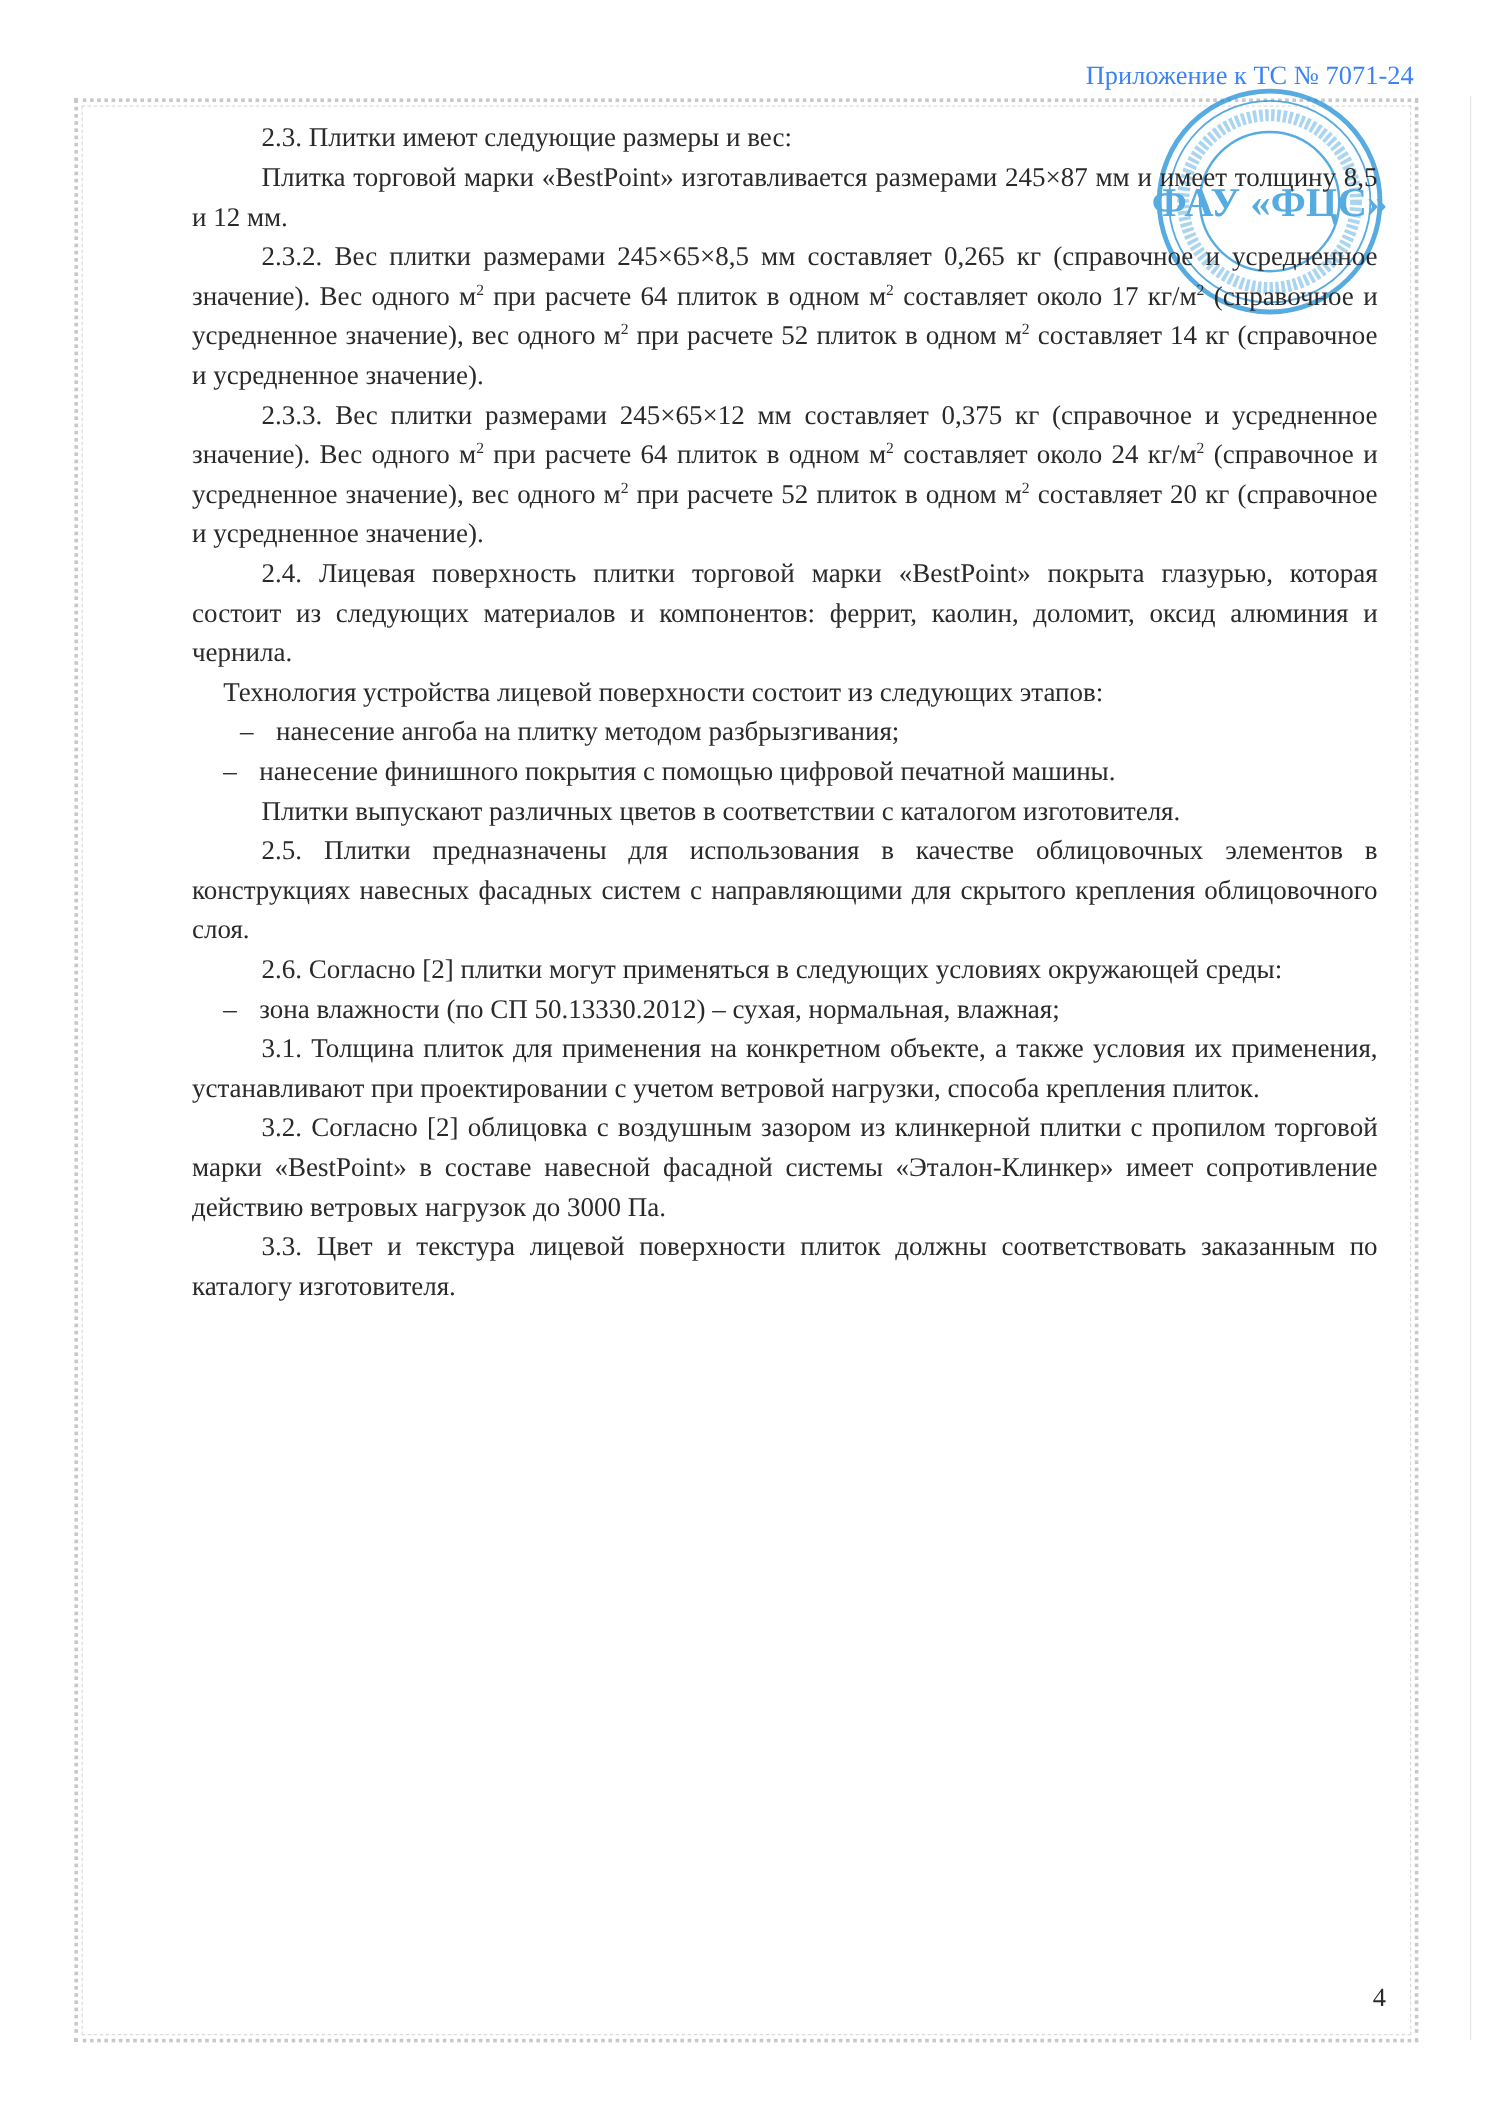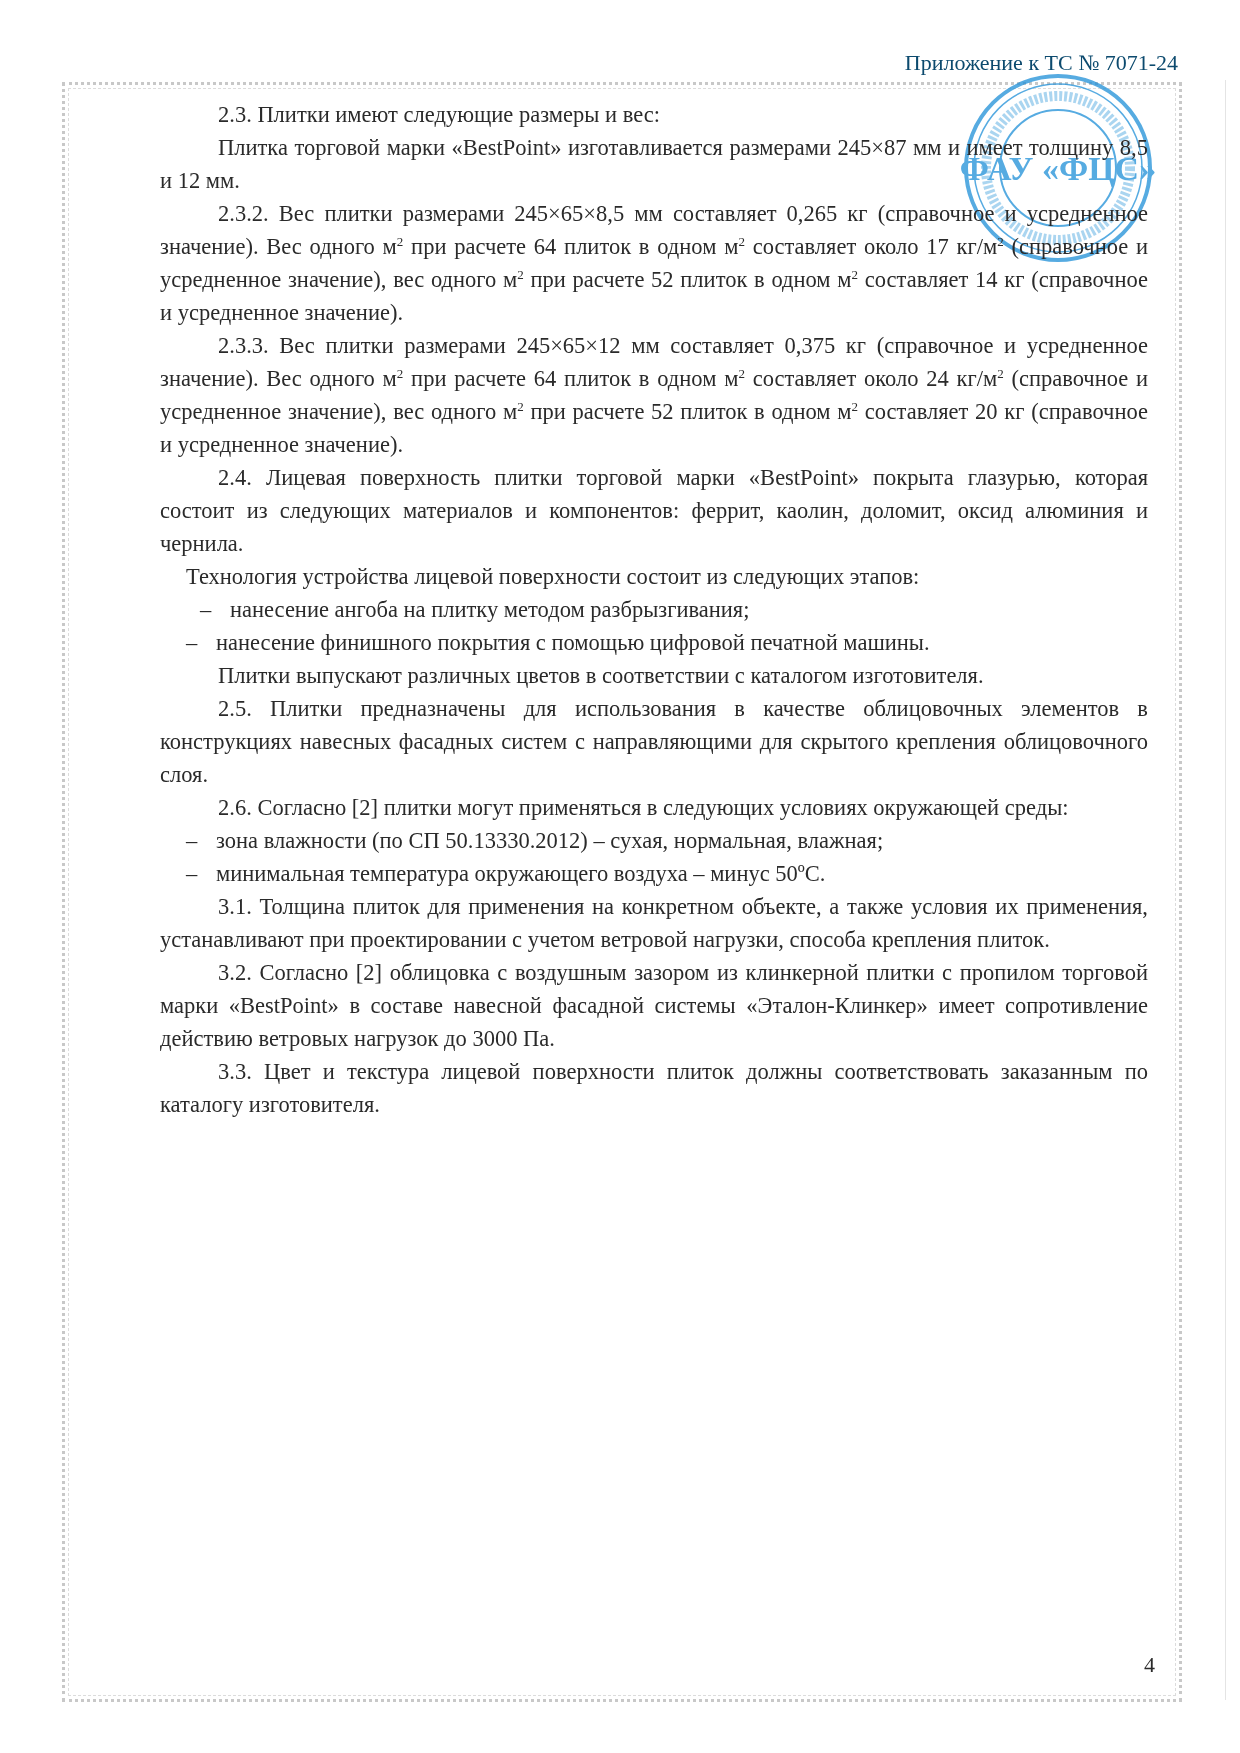--- a/index.html
+++ b/index.html
@@ -1,18 +1,18 @@
 <!DOCTYPE html>
 <html><head>
 <meta charset="utf-8">
 <style>
   html, body { margin: 0; padding: 0; background: #ffffff; }
   body { width: 1240px; height: 1753px; position: relative; overflow: hidden;
          font-family: "Liberation Serif", "DejaVu Serif", serif; color: #2a2a2a; }
-  .header { position: absolute; top: 50px; right: 62px; font-size: 22px; color: #0c4a6e; }
+  .header { position: absolute; top: 50px; right: 62px; font-size: 22px; color: #3b82f6; }
   .frame { position: absolute; left: 62px; top: 82px; width: 1120px; height: 1620px;
            border: 3px dotted #c8c8c8; box-sizing: border-box; }
   .frame::before { content: ""; position: absolute; inset: 3px; border: 1px dashed #dcdcdc; }
   .content { position: absolute; left: 160px; top: 98px; width: 988px; font-size: 22.5px; line-height: 33px; text-align: justify; }
   .content p { margin: 0; }
   .indent { text-indent: 58px; }
   .dash { padding-left: 30px; text-indent: -30px; }
   .dash .mark { display: inline-block; width: 30px; text-indent: 0; }
   sup { font-size: 13px; line-height: 0; vertical-align: super; }
   .section-title { text-align: center; margin: 26px 0 42px 0 !important; font-size: 23px; line-height: 34px; }
@@ -41,19 +41,18 @@
   <p class="indent"><span>2.3.2. Вес плитки размерами 245×65×8,5 мм составляет 0,265 кг (справочное и усредненное значение). Вес одного м</span><sup>2</sup><span> при расчете 64 плиток в одном м</span><sup>2</sup><span> составляет около 17 кг/м</span><sup>2</sup><span> (справочное и усредненное значение), вес одного м</span><sup>2</sup><span> при расчете 52 плиток в одном м</span><sup>2</sup><span> составляет 14 кг (справочное и усредненное значение).</span></p>
   <p class="indent"><span>2.3.3. Вес плитки размерами 245×65×12 мм составляет 0,375 кг (справочное и усредненное значение). Вес одного м</span><sup>2</sup><span> при расчете 64 плиток в одном м</span><sup>2</sup><span> составляет около 24 кг/м</span><sup>2</sup><span> (справочное и усредненное значение), вес одного м</span><sup>2</sup><span> при расчете 52 плиток в одном м</span><sup>2</sup><span> составляет 20 кг (справочное и усредненное значение).</span></p>
   <p class="indent">2.4. Лицевая поверхность плитки торговой марки «BestPoint» покрыта глазурью, которая состоит из следующих материалов и компонентов: феррит, каолин, доломит, оксид алюминия и чернила.</p>
   <p style="padding-left:26px">Технология устройства лицевой поверхности состоит из следующих этапов:</p>
   <p class="dash" style="margin-left:40px"><span class="mark">–</span><span>нанесение ангоба на плитку методом разбрызгивания;</span></p>
   <p class="dash" style="margin-left:26px"><span class="mark">–</span><span>нанесение финишного покрытия с помощью цифровой печатной машины.</span></p>
   <p class="indent">Плитки выпускают различных цветов в соответствии с каталогом изготовителя.</p>
   <p class="indent">2.5. Плитки предназначены для использования в качестве облицовочных элементов в конструкциях навесных фасадных систем с направляющими для скрытого крепления облицовочного слоя.</p>
   <p class="indent">2.6. Согласно [2] плитки могут применяться в следующих условиях окружающей среды:</p>
   <p class="dash" style="margin-left:26px"><span class="mark">–</span><span>зона влажности (по СП 50.13330.2012) – сухая, нормальная, влажная;</span></p>
-  <p class="dash" style="margin-left:26px"><span class="mark">–</span><span>минимальная температура окружающего воздуха – минус 50ºС.</span></p>
   <p class="indent">3.1. Толщина плиток для применения на конкретном объекте, а также условия их применения, устанавливают при проектировании с учетом ветровой нагрузки, способа крепления плиток.</p>
   <p class="indent">3.2. Согласно [2] облицовка с воздушным зазором из клинкерной плитки с пропилом торговой марки «BestPoint» в составе навесной фасадной системы «Эталон-Клинкер» имеет сопротивление действию ветровых нагрузок до 3000 Па.</p>
   <p class="indent">3.3. Цвет и текстура лицевой поверхности плиток должны соответствовать заказанным по каталогу изготовителя.</p>
 </div>
 
 <div class="page-number">4</div>
 
 </body></html>

